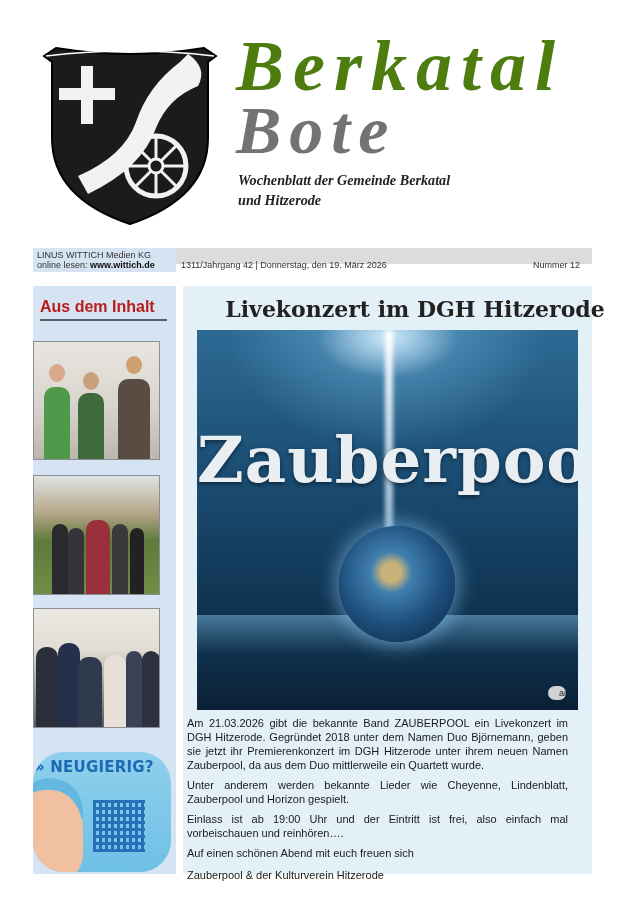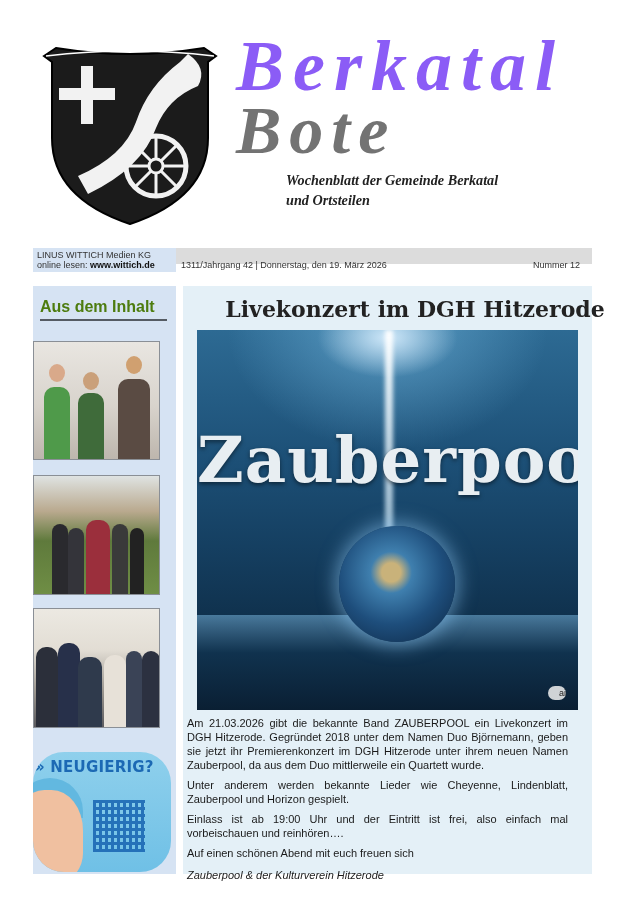--- a/index.html
+++ b/index.html
@@ -1,34 +1,34 @@
 <!DOCTYPE html>
 <html><head>
 <meta charset="utf-8">
 <style>
   html, body { margin:0; padding:0; background:#ffffff; }
   body { width:625px; height:897px; position:relative; overflow:hidden; font-family:"Liberation Sans", sans-serif; color:#1a1a1a; }
 
   
   .crest { position:absolute; left:38px; top:38px; width:184px; height:190px; }
-  .title-berkatal { position:absolute; left:236px; top:30px; font-family:"Liberation Serif", serif; font-style:italic; font-weight:bold; font-size:72px; letter-spacing:9px; color:#8b5cf6; line-height:72px; white-space:nowrap; }
+  .title-berkatal { position:absolute; left:236px; top:30px; font-family:"Liberation Serif", serif; font-style:italic; font-weight:bold; font-size:72px; letter-spacing:9px; color:#4d7c0f; line-height:72px; white-space:nowrap; }
   .title-bote { position:absolute; left:236px; top:96px; font-family:"Liberation Serif", serif; font-style:italic; font-weight:bold; font-size:68px; letter-spacing:8px; color:#737373; line-height:68px; white-space:nowrap; }
-  .subtitle { position:absolute; left:238px; top:170px; font-family:"Liberation Serif", serif; font-style:italic; font-weight:bold; font-size:14.2px; line-height:20px; color:#222;margin-left:48px; }
+  .subtitle { position:absolute; left:238px; top:170px; font-family:"Liberation Serif", serif; font-style:italic; font-weight:bold; font-size:14.2px; line-height:20px; color:#222; }
   .subtitle div { white-space:nowrap; }
 
   
   .infobar { position:absolute; left:33px; top:248px; width:559px; height:16px; background:#dcdcdc; font-size:9px; color:#333; }
   .infobar .publisher { position:absolute; left:0; top:0; width:143px; height:24px; background:#d6e3f3; padding:2px 0 0 4px; box-sizing:border-box; line-height:10px; }
   .infobar .publisher b { color:#111; }
   .infobar .issue { position:absolute; left:148px; top:12px; white-space:nowrap; }
   .infobar .number { position:absolute; right:12px; top:12px; white-space:nowrap; }
 
   
   .sidebar { position:absolute; left:33px; top:286px; width:143px; height:588px; background:#d6e3f3; }
-  .sidebar-title { position:absolute; left:7px; top:12px; font-weight:bold; font-size:16px; color:#4d7c0f; white-space:nowrap; }
+  .sidebar-title { position:absolute; left:7px; top:12px; font-weight:bold; font-size:16px; color:#b91c1c; white-space:nowrap; }
   .sidebar-rule { position:absolute; left:7px; top:33px; width:127px; height:2px; background:#555b63; }
   .thumb { position:absolute; left:0; width:127px; border:1px solid #8a8f96; box-sizing:border-box; overflow:hidden; }
   .thumb1 { top:55px; height:119px; background:linear-gradient(180deg,#e9e6e1 0%,#d8d3cc 55%,#bdb6ad 100%); }
   .thumb2 { top:189px; height:120px; background:linear-gradient(180deg,#dfe3e2 0%,#b9a98e 30%,#5f7a3c 55%,#6f8e45 100%); }
   .thumb3 { top:322px; height:120px; background:linear-gradient(180deg,#ece9e2 0%,#e2ddd4 35%,#9a958e 70%,#5a5a5e 100%); }
   .person { position:absolute; bottom:0; border-radius:10px 10px 0 0; }
   .head { position:absolute; border-radius:50%; }
   .ad { position:absolute; left:0; top:466px; width:138px; height:120px; background:linear-gradient(180deg,#8fd0ec 0%,#6fc0e6 100%); overflow:hidden;border-radius:31px; }
   .ad-title { position:absolute; left:2px; top:6px; font-family:"DejaVu Sans", sans-serif; font-weight:bold; font-size:15px; color:#1c69b4; white-space:nowrap; letter-spacing:0.2px; }
   .ad-face { position:absolute; left:-20px; top:38px; width:70px; height:90px; border-radius:45% 45% 30% 30%; background:#f0c0a0; }
@@ -47,21 +47,21 @@
       linear-gradient(180deg,#2d6a93 0%,#1c4f76 35%,#143d5e 60%,#0d2a43 85%,#0a1f33 100%); }
   .beam { position:absolute; left:188px; top:0; width:8px; height:250px; background:linear-gradient(180deg,rgba(255,255,255,.95),rgba(200,235,255,.6)); filter:blur(2px); }
   .poster-text { position:absolute; left:0; width:381px; top:92px; text-align:center; font-family:"DejaVu Serif", serif; font-weight:bold; font-size:64px; color:#e8eef2; letter-spacing:1px; text-shadow:0 2px 4px rgba(0,0,0,.5); white-space:nowrap; }
   .globe { position:absolute; left:142px; top:196px; width:116px; height:116px; border-radius:50%;
     background:radial-gradient(circle at 45% 40%, #c9b27a 0 10%, #3f7fae 22%, #1e4e7c 55%, #0b2440 100%); box-shadow:0 0 18px 4px rgba(150,210,255,.5); }
   .waves { position:absolute; left:0; top:285px; width:381px; height:95px; background:linear-gradient(180deg,rgba(120,180,220,.55) 0%,#10324e 40%,#0a1f33 100%); }
   .ai-badge { position:absolute; right:12px; top:356px; width:18px; height:14px; border-radius:7px; background:#cfd3d6; font-size:9px; color:#222; text-align:right; line-height:14px; }
 
   .body { position:absolute; left:4px; top:430px; width:381px; font-size:11px; line-height:14px; color:#1a1a1a; }
   .body p { margin:0 0 6px 0; text-align:justify; }
-  .signature { text-align:right; font-style:italic; margin-top:8px !important; }
+  .signature { text-align:right; margin-top:8px !important; }
 </style>
 </head>
 <body>
 
 <div class="crest">
   <svg width="184" height="190" viewBox="0 0 184 190">
     <path d="M6 18 L18 10 Q92 22 166 10 L178 18 L170 24 L170 100 Q170 160 92 186 Q14 160 14 100 L14 24 Z" fill="#1b1b1b" stroke="#000" stroke-width="2"></path>
     <path d="M8 18 Q92 8 176 18" fill="none" stroke="#fff" stroke-width="1.5"></path>
 
     <path d="M43 28 h12 v22 h22 v12 h-22 v24 h-12 v-24 h-22 v-12 h22 z" fill="#f2f2f2"></path>
@@ -79,21 +79,21 @@
         <line x1="123" y1="133" x2="138" y2="148"></line>
       <line x1="138" y1="108" x2="123" y2="123"></line>
         <line x1="113" y1="133" x2="98" y2="148"></line>
     </g>
   </svg>
 </div>
 <div class="title-berkatal">Berkatal</div>
 <div class="title-bote">Bote</div>
 <div class="subtitle">
   <div>Wochenblatt der Gemeinde Berkatal</div>
-  <div>und Ortsteilen</div>
+  <div>und Hitzerode</div>
 </div>
 
 <div class="infobar">
   <div class="publisher">
     <div>LINUS WITTICH Medien KG</div>
     <div><span>online lesen: </span><b>www.wittich.de</b></div>
   </div>
   <div class="issue">1311/Jahrgang 42  |  Donnerstag, den 19. März 2026</div>
   <div class="number">Nummer 12</div>
 </div>

